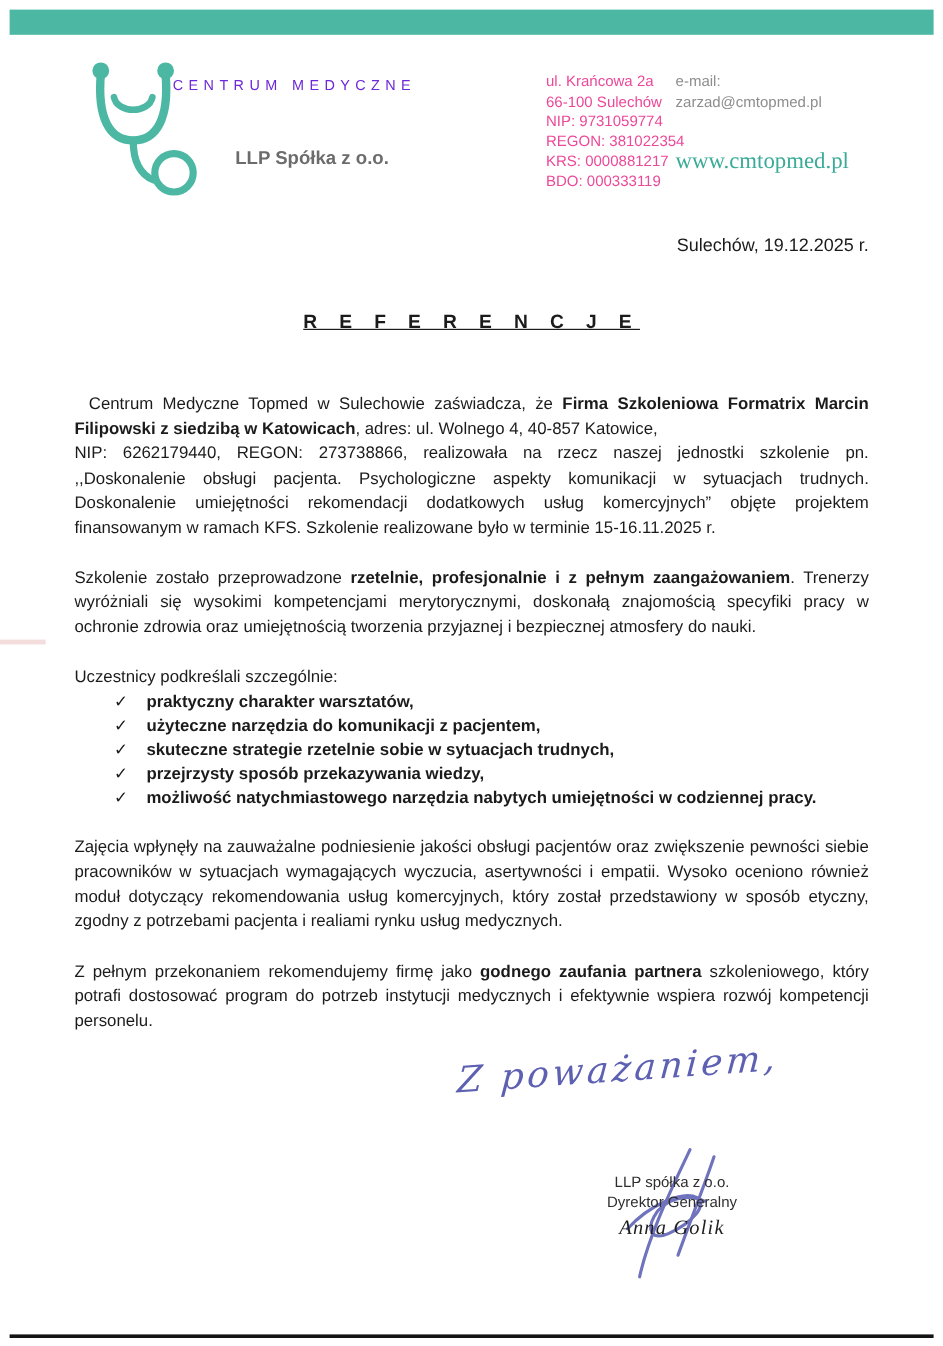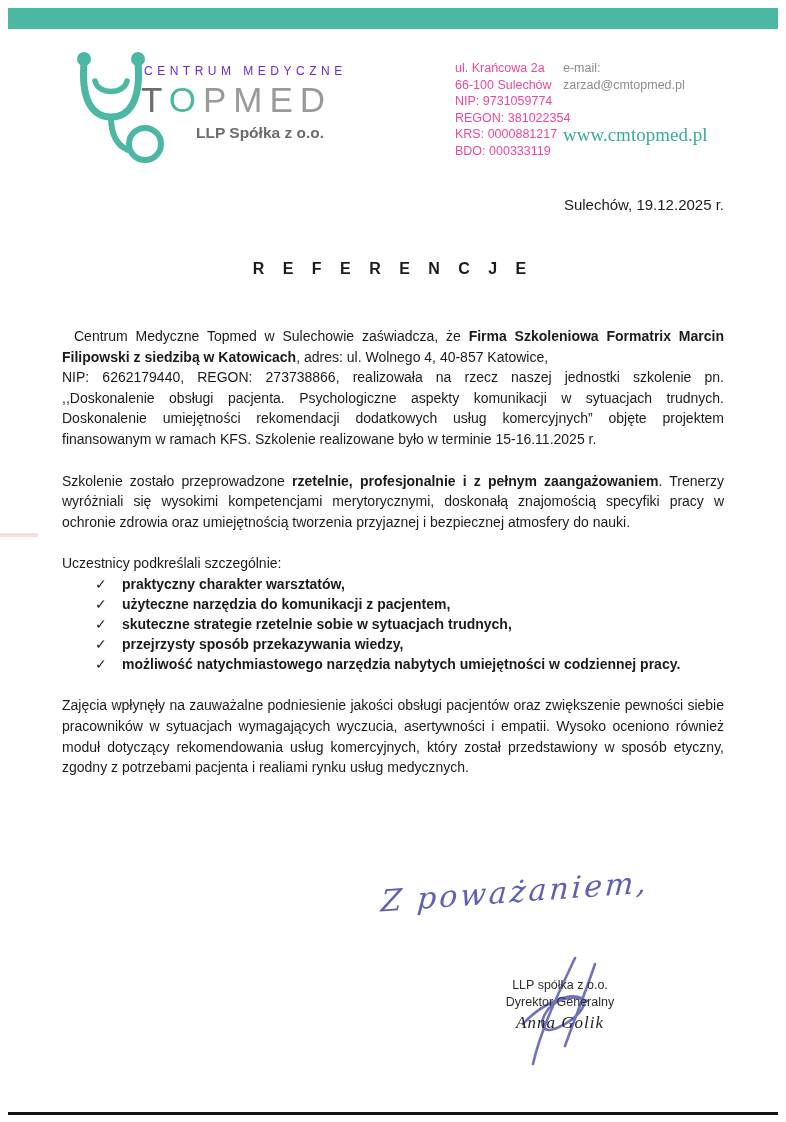--- a/index.html
+++ b/index.html
@@ -54,20 +54,21 @@
   .date-line {
     position: absolute; right: 62px; top: 196px;
     font-size: 15px; color: #1b1b1b;
   }
 
   .doc-title {
     position: absolute; left: 0; right: 0; top: 260px;
     margin: 0; text-align: center;
     font-size: 16px; font-weight: 700; letter-spacing: 7px;
     color: #1b1b1b;
+    text-decoration: underline;
   }
 
   
   .doc-body {
     position: absolute; left: 62px; top: 326px; width: 662px;
     font-size: 14px; line-height: 20.6px;
     text-align: justify;
   }
   .doc-body p { margin: 0 0 21px 0; white-space: pre-wrap; }
   .doc-body p.indent-first { text-indent: 12px; }
@@ -128,21 +129,20 @@
   <svg class="logo-svg" width="118" height="120" viewBox="0 0 118 120">
     <circle cx="26" cy="13" r="7" fill="#4cb8a3"></circle>
     <circle cx="80" cy="13" r="7" fill="#4cb8a3"></circle>
     <path d="M26,16 C23,52 33,71 53,71 C73,71 83,52 80,16" stroke="#4cb8a3" stroke-width="7" fill="none" stroke-linecap="round"></path>
     <path d="M37,35 C40,49 66,49 69,35" stroke="#4cb8a3" stroke-width="5.5" fill="none" stroke-linecap="round"></path>
     <path d="M53,71 C53,88 58,99 70,104" stroke="#4cb8a3" stroke-width="6" fill="none" stroke-linecap="round"></path>
     <circle cx="87" cy="98" r="16" stroke="#4cb8a3" stroke-width="6" fill="none"></circle>
   </svg>
 
   <div class="logo-tagline">CENTRUM MEDYCZNE</div>
-  <div class="logo-brand"><span class="t">T</span><span class="o">O</span><span>PMED</span></div>
   <div class="logo-subtitle">LLP Spółka z o.o.</div>
 
   <div class="address">
     <div>ul. Krańcowa 2a</div>
     <div>66-100 Sulechów</div>
     <div>NIP: 9731059774</div>
     <div>REGON: 381022354</div>
     <div>KRS: 0000881217</div>
     <div>BDO: 000333119</div>
   </div>
@@ -178,20 +178,21 @@
       <li>
         <span class="check">✓</span>
         <span class="item-text">przejrzysty sposób przekazywania wiedzy,</span>
       </li>
       <li>
         <span class="check">✓</span>
         <span class="item-text">możliwość natychmiastowego narzędzia nabytych umiejętności w codziennej pracy.</span>
       </li>
     </ul>
     <p><span>Zajęcia wpłynęły na zauważalne podniesienie jakości obsługi pacjentów oraz zwiększenie pewności siebie pracowników w sytuacjach wymagających wyczucia, asertywności i empatii. Wysoko oceniono również moduł dotyczący rekomendowania usług komercyjnych, który został przedstawiony w sposób etyczny, zgodny z potrzebami pacjenta i realiami rynku usług medycznych.</span></p>
+    <p><span>Z pełnym przekonaniem rekomendujemy firmę jako </span><b>godnego zaufania partnera</b><span> szkoleniowego, który potrafi dostosować program do potrzeb instytucji medycznych i efektywnie wspiera rozwój kompetencji personelu.</span></p>
   </main>
 
   <div class="handwritten">Z poważaniem,</div>
 
   <svg class="scribble" width="135" height="115" viewBox="0 0 135 115">
     <g stroke="#6063b5" stroke-width="2.6" fill="none" stroke-linecap="round" opacity="0.9">
       <path d="M80,6 C66,36 46,76 38,112"></path>
       <path d="M28,72 C46,52 74,40 86,46 C95,52 82,67 62,76 C48,82 44,73 50,62 C58,47 78,42 92,49"></path>
       <path d="M100,12 C92,36 80,66 70,94"></path>
     </g>

